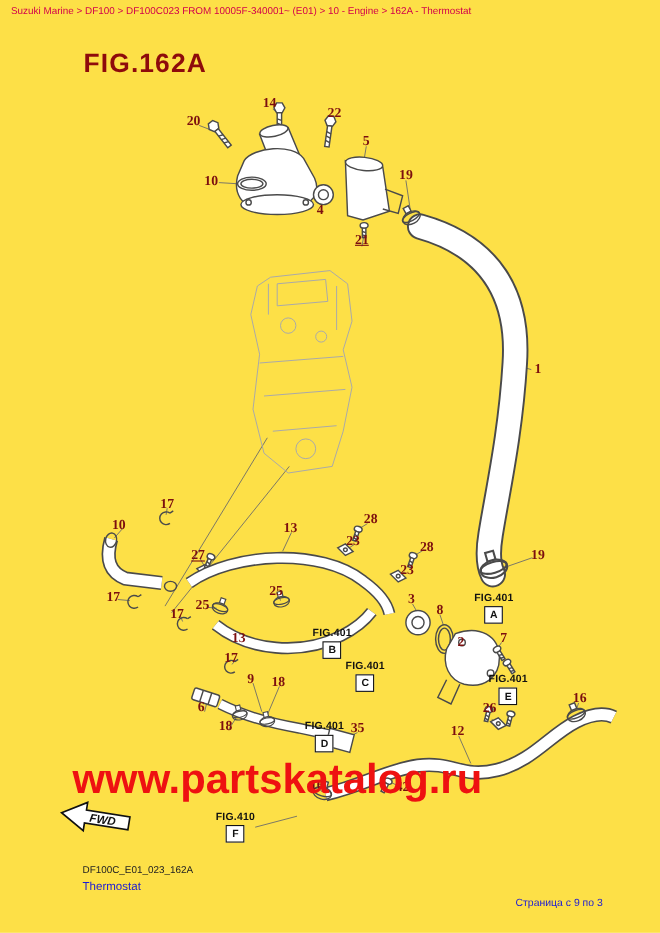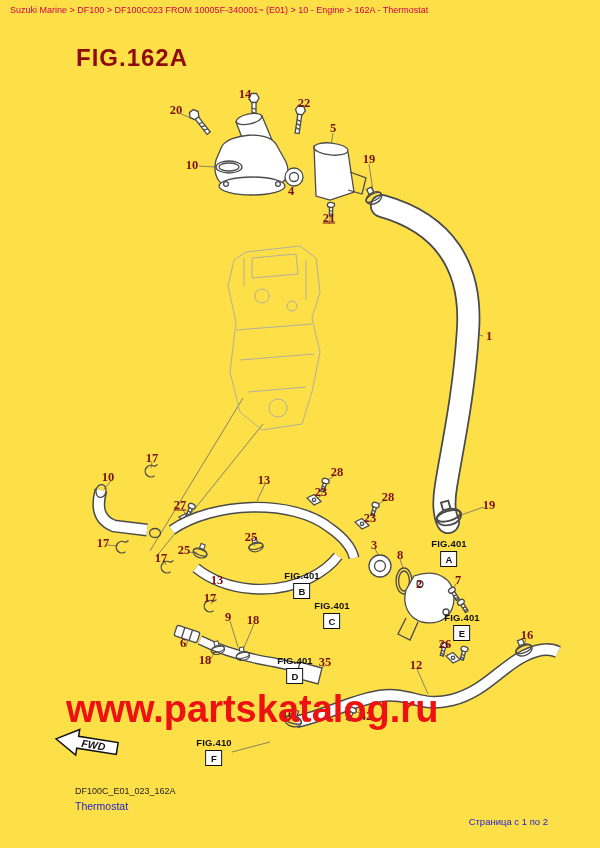--- a/index.html
+++ b/index.html
@@ -283,15 +283,15 @@
       <div class="figref" style="left: 214px; top: 737px;">
         <div class="figref-label">FIG.410</div>
         <div class="figref-box">F</div>
       </div>
     </div>
 
   <div class="watermark">www.partskatalog.ru</div>
 
   <div class="footer-code">DF100C_E01_023_162A</div>
   <div class="footer-name">Thermostat</div>
-  <div class="footer-pages">Страница с 1 по 2</div>
+  <div class="footer-pages">Страница с 9 по 3</div>
 
 </div>
 
 </body></html>

